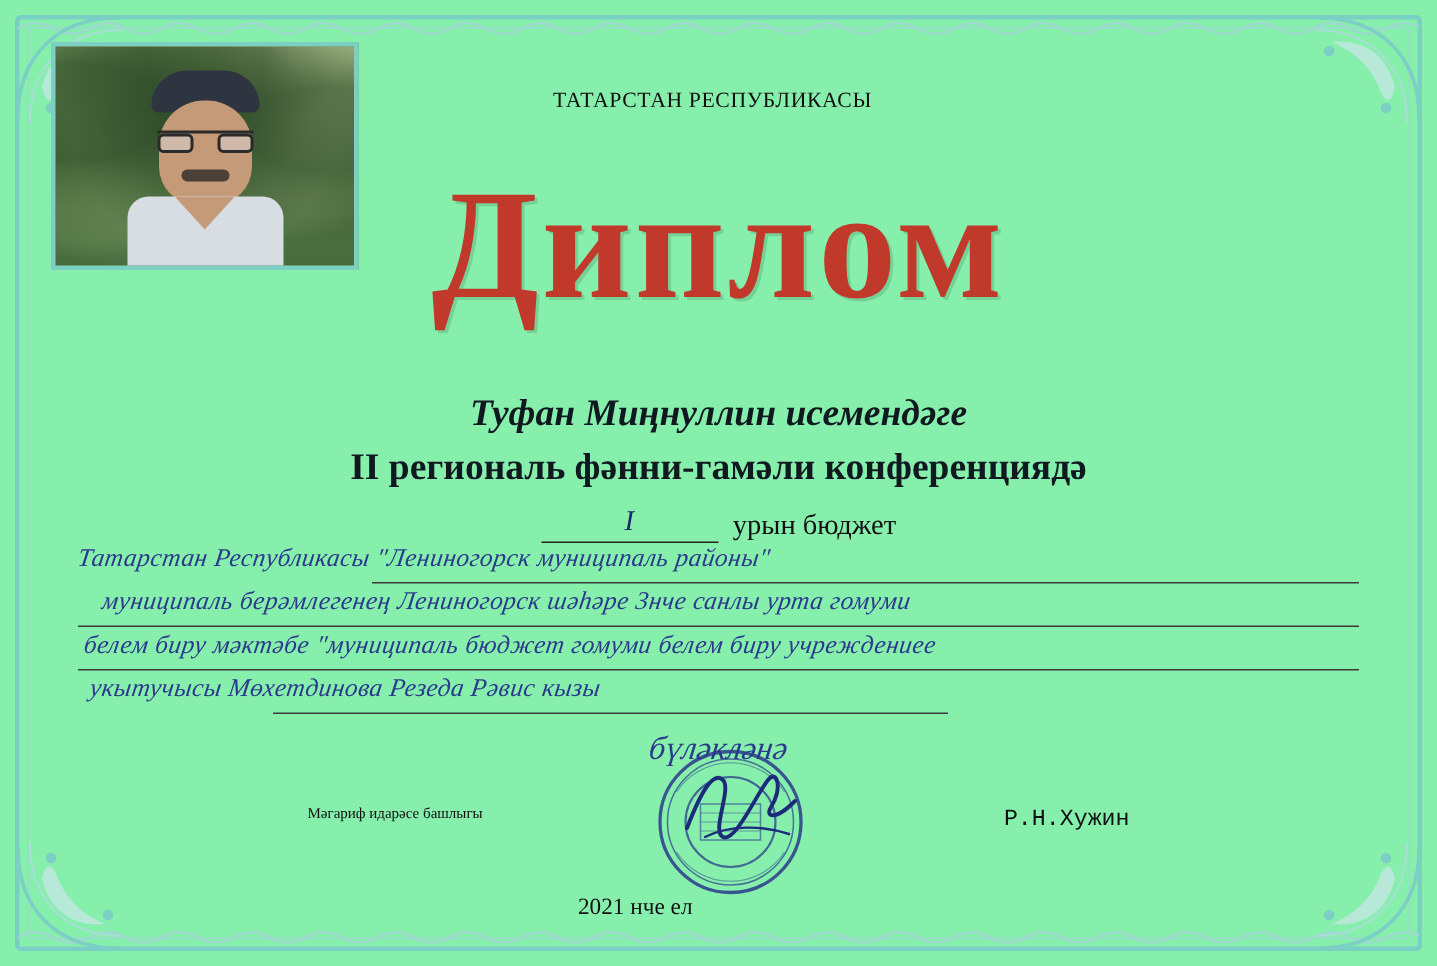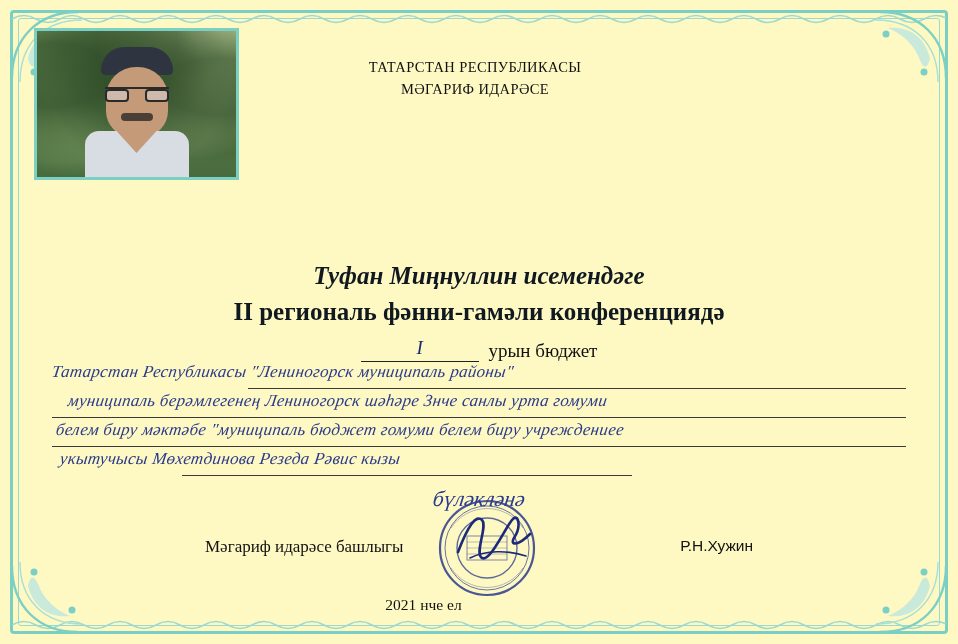--- a/index.html
+++ b/index.html
@@ -10,21 +10,21 @@
   body {
     width: 958px;
     height: 644px;
     font-family: "Liberation Serif", serif;
     overflow: hidden;
   }
   .diploma {
     position: relative;
     width: 958px;
     height: 644px;
-    background: #fef9c3;
+    background: #86efac;
     box-sizing: border-box;
   }
 
   
   .border-outer {
     position: absolute;
     left: 10px;
     top: 10px;
     right: 10px;
     bottom: 10px;
@@ -317,29 +317,29 @@
     width: 84px;
     height: 60px;
   }
 
   
   .foot-left {
     position: absolute;
     left: 205px;
     top: 537px;
     font-family: "Liberation Serif", serif;
-    font-size: 17px;
+    font-size: 10px;
     color: #111;
     white-space: nowrap;
   }
   .foot-right {
     position: absolute;
     right: 205px;
     top: 537px;
-    font-family: Liberation Sans, sans-serif;
+    font-family: Liberation Mono, monospace;
     font-size: 15.5px;
     color: #111;
     white-space: nowrap;
   }
   .foot-year {
     position: absolute;
     left: 0;
     top: 596px;
     width: 847px;
     text-align: center;
@@ -398,23 +398,23 @@
       <div class="p-face"></div>
       <div class="p-glasses"></div>
       <div class="p-mustache"></div>
       <div class="p-body"></div>
       <div class="p-collar"></div>
     </div>
   </div>
 
   <div class="header">
     <div>ТАТАРСТАН РЕСПУБЛИКАСЫ</div>
-    <div>МӘГАРИФ  ИДАРӘСЕ</div>
   </div>
 
+  <div class="title">Диплом</div>
 
   <div class="conf">
     <div class="l1">Туфан Миңнуллин исемендәге</div>
     <div class="l2">II региональ фәнни-гамәли конференциядә</div>
   </div>
 
   <div class="place-line">
     <span class="place-rule"><span class="hw">I</span></span><span>урын бюджет</span>
   </div>
 

